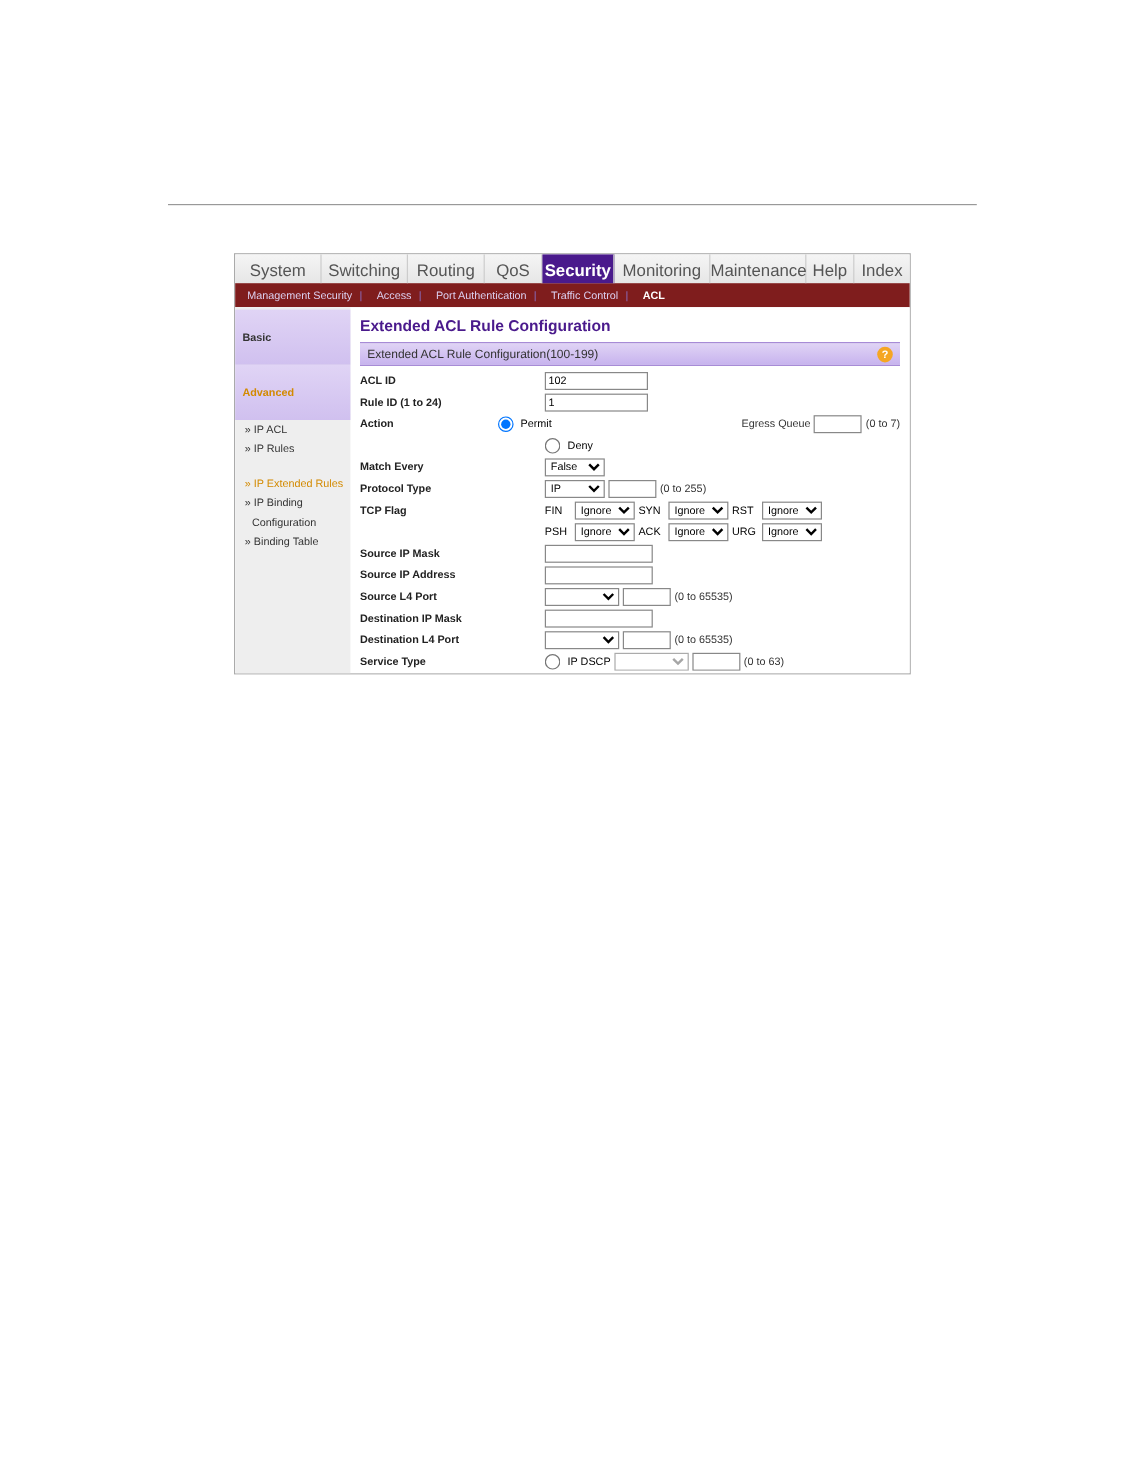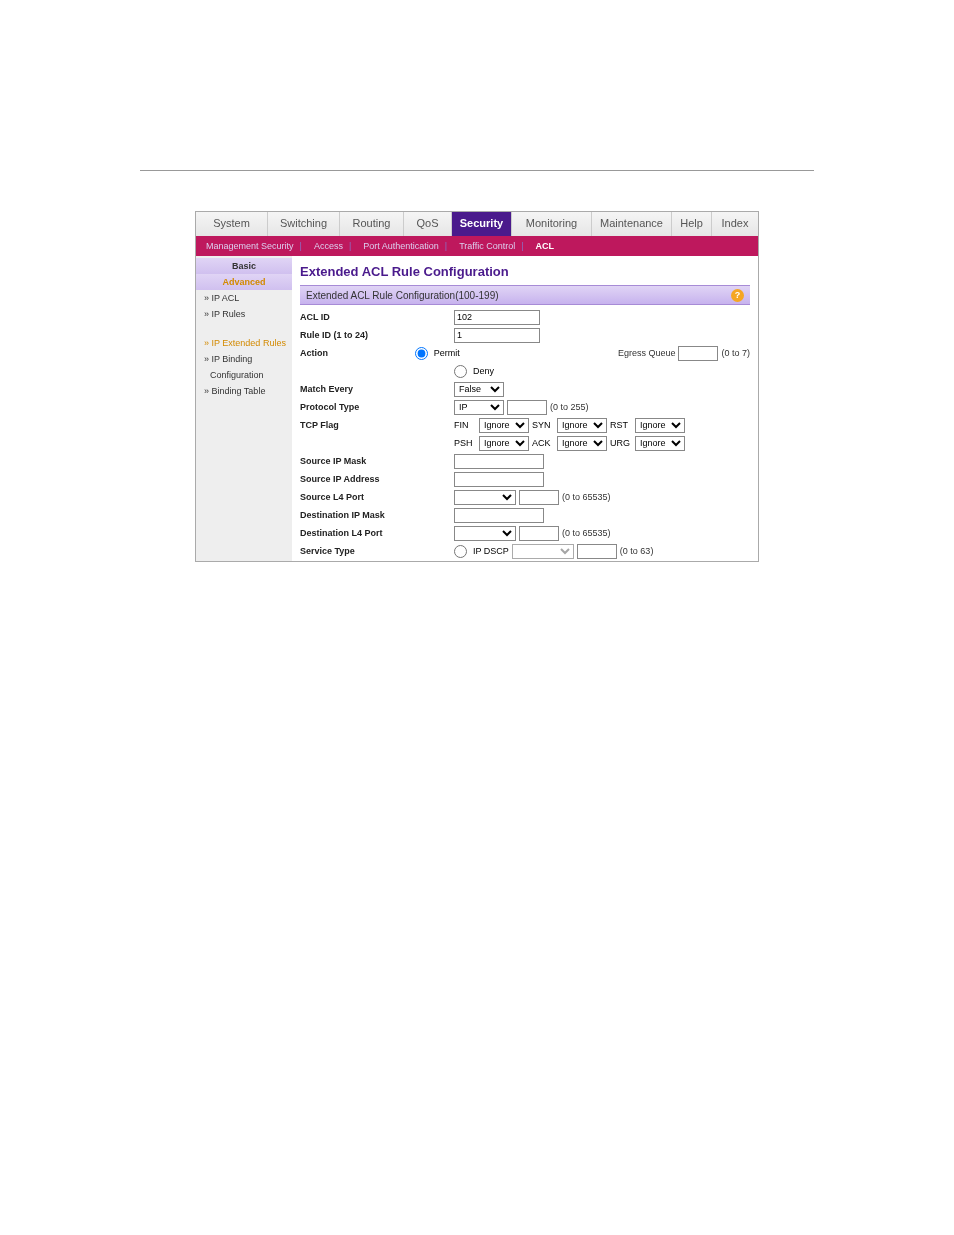--- a/index.html
+++ b/index.html
@@ -2,33 +2,33 @@
 <html><head>
 <meta charset="utf-8">
 <style>
   * { box-sizing: border-box; margin: 0; padding: 0; }
   body { font-family: Tahoma, Geneva, sans-serif; background: #fff; width: 954px; min-height: 1235px; }
   .page { width: 954px; min-height: 1235px; position: relative; }
   .hr-top { border: none; border-top: 1px solid #999; margin: 170px 140px 40px 140px; }
 
   .app { width: 564px; margin: 0 auto; border: 1px solid #aaa; position: relative; }
 
-  .tabs { display: flex; height: 24px; background: linear-gradient(#f5f5f5,#e6e6e6); font-size: 11px; color: #555; }
+  .tabs { display: flex; height: 24px; background: linear-gradient(#f5f5f5,#e6e6e6); font-size: 14px; color: #555; }
   .tab { padding: 5px 0; text-align: center; border-right: 1px solid #ccc; cursor: pointer; }
   .tab:last-child { border-right: none; }
   .tab.active { background: #4a1a8c; color: #fff; font-weight: bold; }
 
-  .subtabs { display: flex; height: 20px; background: #be185d; font-size: 9px; color: #dcd0f0; align-items: center; padding-left: 4px; }
+  .subtabs { display: flex; height: 20px; background: #7f1d1d; font-size: 9px; color: #dcd0f0; align-items: center; padding-left: 4px; }
   .subtab { padding: 0 6px; cursor: pointer; white-space: nowrap; }
   .subtab.sep::after { content: "|"; color: #8a6fc4; margin-left: 6px; }
   .subtab.active { color: #fff; font-weight: bold; }
 
   .body { display: flex; background: #fff; }
   .sidebar { width: 96px; background: #eee; font-size: 9px; padding-top: 2px; }
-  .sidebar .hdr { background: linear-gradient(#e0d4f5,#d0c0ef); font-weight: bold; color: #333; padding: 3px 6px; text-align: center; }
+  .sidebar .hdr { background: linear-gradient(#e0d4f5,#d0c0ef); font-weight: bold; color: #333; padding: 18px 6px; }
   .sidebar .hdr.cur { color: #d38a00; }
   .sidebar .item { padding: 3px 6px 3px 8px; color: #333; cursor: pointer; }
   .sidebar .item.cur { color: #d38a00; margin-top: 13px; }
   .sidebar .sub { padding-left: 14px; }
 
   .content { flex: 1; padding: 8px 8px 0 8px; }
   .content-title { color: #4a1a8c; font-weight: bold; font-size: 13px; margin-bottom: 6px; }
   .section-bar { background: linear-gradient(#e0d4f5,#c7b3ee); height: 20px; display: flex; align-items: center; justify-content: space-between; padding: 0 6px; font-size: 10px; color: #333; border-top: 1px solid #a78bd6; border-bottom: 1px solid #a78bd6; margin-bottom: 4px; gap: 46px; }
   .section-bar .help-icon { width: 13px; height: 13px; border-radius: 50%; background: #f5a623; color: #fff; font-size: 9px; font-weight: bold; text-align: center; line-height: 13px; }
 

